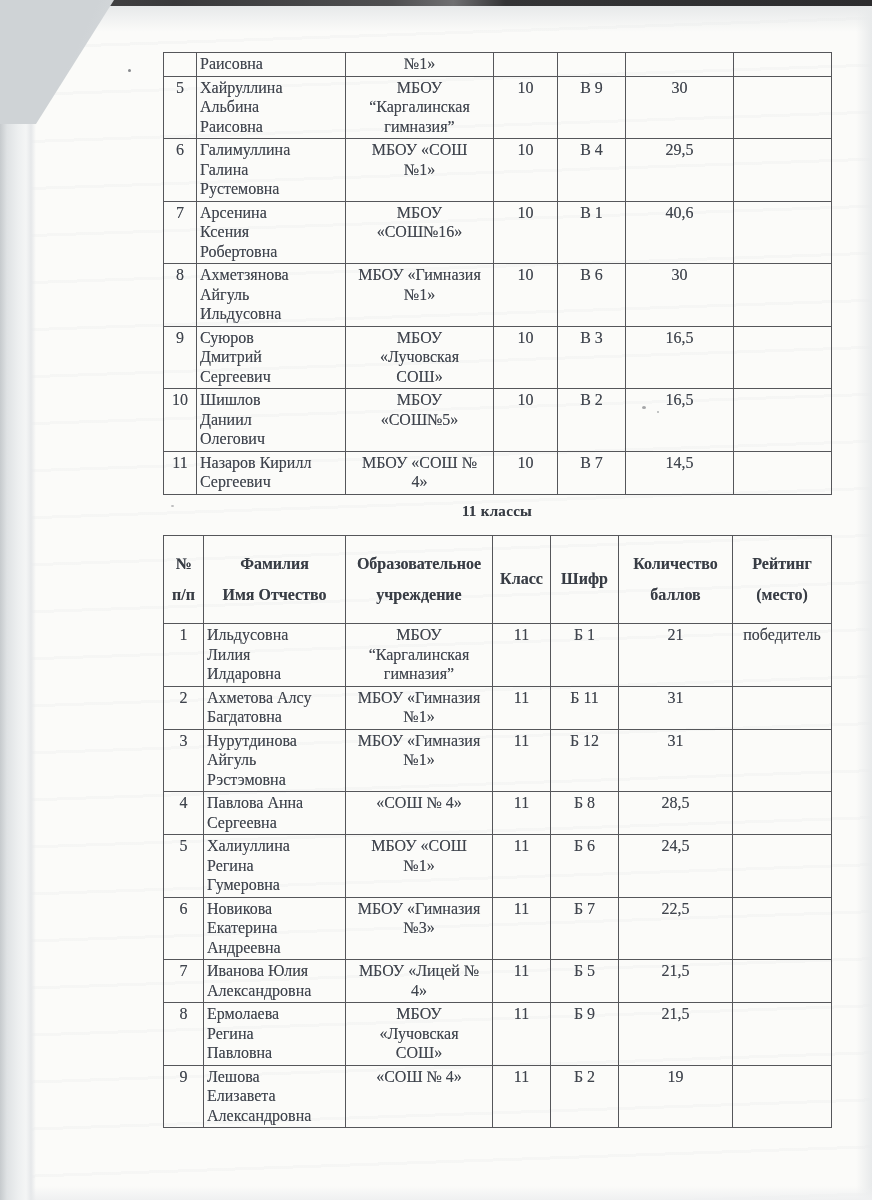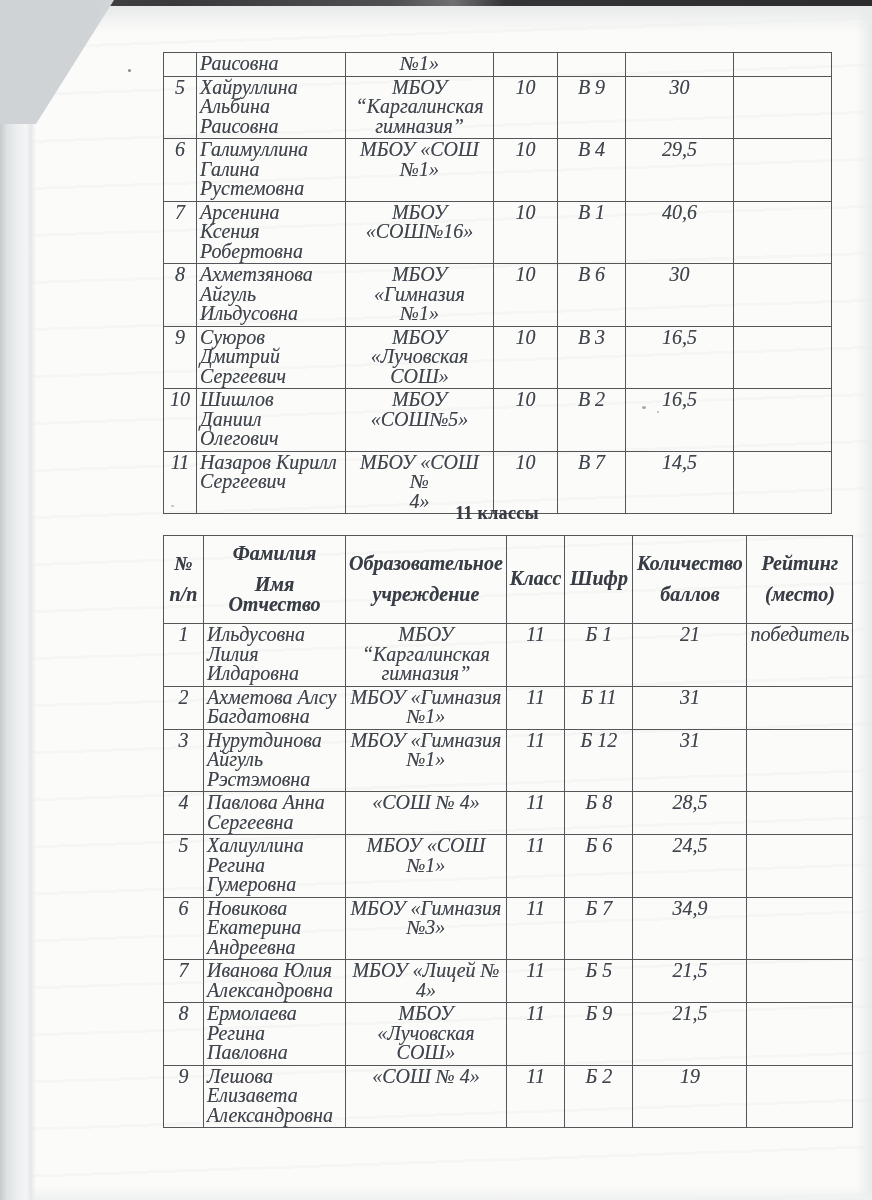--- a/index.html
+++ b/index.html
@@ -46,28 +46,27 @@
   .speck { position: absolute; background: #6a6d72; border-radius: 50%; z-index: 6; }
   .speck.s1 { left: 128px; top: 69px;  width: 3px; height: 3px; opacity: .8; }
   .speck.s2 { left: 171px; top: 505px; width: 3px; height: 2px; opacity: .45; }
   .speck.s3 { left: 642px; top: 406px; width: 4px; height: 3px; opacity: .6; }
   .speck.s4 { left: 657px; top: 411px; width: 2px; height: 2px; opacity: .5; }
   
   .tbl-wrap1 { position: absolute; left: 163px; top: 52px;  z-index: 6; }
   .tbl-wrap2 { position: absolute; left: 163px; top: 535px; z-index: 6; }
   .section-title {
     position: absolute; left: 163px; top: 503px; width: 668px; z-index: 6;
-    text-align: center; font-weight: bold; font-size: 18px; letter-spacing: .3px;
+    text-align: center; font-weight: bold; font-size: 15px; letter-spacing: .3px;
     color: #383d45; text-shadow: 0 0 .5px rgba(56,61,69,.55);
   }
   table {
     border-collapse: collapse; table-layout: fixed;
-    font-size: 20px; line-height: 19.5px;
+    font-size: 16px; line-height: 19.5px;
     text-shadow: 0 0 .5px rgba(63,68,77,.5);
-    font-style: italic;
   }
   td {
     border: 1px solid #55565a;
     vertical-align: top;
     padding: 1px 3px 2px;
     overflow: hidden;
   }
   td.c-name   { text-align: left;  white-space: pre-line; }
   td.c-school { text-align: center; white-space: pre-line; }
   td.c-num, td.c-class, td.c-code, td.c-score, td.c-rating { text-align: center; }
@@ -318,21 +317,21 @@
 
         <tr>
           <td class="c-num">6</td>
           <td class="c-name">Новикова
 Екатерина
 Андреевна</td>
           <td class="c-school">МБОУ «Гимназия
 №3»</td>
           <td class="c-class">11</td>
           <td class="c-code">Б 7</td>
-          <td class="c-score">34,9</td>
+          <td class="c-score">22,5</td>
           <td class="c-rating"></td>
         </tr>
 
         <tr>
           <td class="c-num">7</td>
           <td class="c-name">Иванова Юлия
 Александровна</td>
           <td class="c-school">МБОУ «Лицей №
 4»</td>
           <td class="c-class">11</td>

